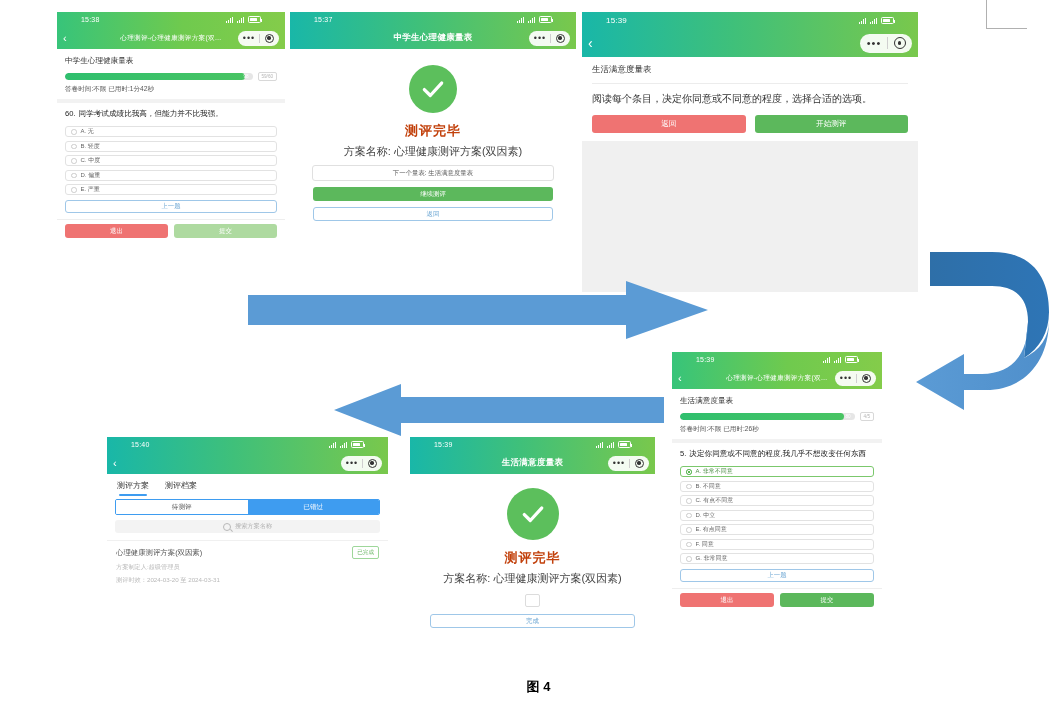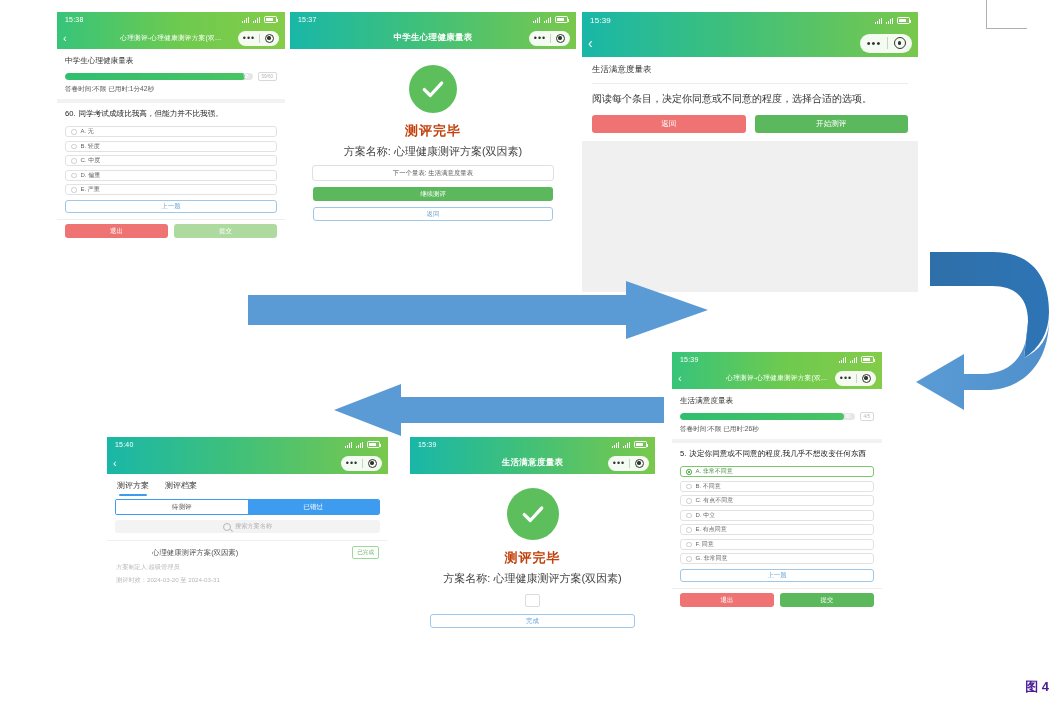--- a/index.html
+++ b/index.html
@@ -8,21 +8,21 @@
 
   .canvas{position:absolute;left:0;top:0;width:1049px;height:713px;}
 
   
   .crop-mark{position:absolute;right:22px;top:0;width:40px;height:28px;
              border-left:1.5px solid #b0b0b0;border-bottom:1.5px solid #b0b0b0;}
 
   
   .phone{position:absolute;background:#ffffff;overflow:hidden;}
   .statusbar{height:15px;display:flex;align-items:center;justify-content:space-between;
-             padding:0 8px;box-sizing:border-box;}
+             padding:0 24px;box-sizing:border-box;}
   .sb-time{font-size:7px;color:#ffffff;letter-spacing:.2px;}
   .sb-icons{display:flex;align-items:center;gap:2px;}
   .sig{display:inline-block;width:9px;height:7px;position:relative;}
   .sig i{position:absolute;bottom:0;width:1.4px;background:#ffffff;display:block;}
   .sig i:nth-child(1){left:0;height:2px;}
   .sig i:nth-child(2){left:2px;height:3.4px;}
   .sig i:nth-child(3){left:4px;height:4.8px;}
   .sig i:nth-child(4){left:6px;height:6.4px;}
   .batt{display:inline-block;width:13px;height:7px;border:1px solid #fff;border-radius:1.5px;
         position:relative;box-sizing:border-box;}
@@ -114,28 +114,28 @@
   .seg div{flex:1;height:14px;display:flex;align-items:center;justify-content:center;font-size:6.6px;}
   .seg .off{background:#fff;color:#555;}
   .seg .on{background:#3e9cf0;color:#fff;}
   .search{margin:5px 8px 0;height:13px;background:#f3f3f3;border-radius:3px;display:flex;
           align-items:center;justify-content:center;gap:4px;}
   .search .mag{width:6px;height:6px;border:1px solid #b8b8b8;border-radius:50%;position:relative;display:block;}
   .search .mag:after{content:"";position:absolute;right:-2.6px;bottom:-1.4px;width:3px;height:1px;
                      background:#b8b8b8;transform:rotate(45deg);}
   .search .ph{font-size:6.2px;color:#b0b0b0;}
   .card{margin:7px 0 0;padding:5px 9px 6px;border-top:.8px solid #f0f0f0;box-sizing:border-box;}
-  .card-top{display:flex;align-items:center;justify-content:space-between;margin-left:36px;}
+  .card-top{display:flex;align-items:center;justify-content:space-between;}
   .card-title{font-size:7.4px;color:#555;}
   .badge{border:.8px solid #9ed79a;color:#63b35e;border-radius:2px;font-size:5.6px;padding:1.5px 4px;}
   .card-meta{font-size:6.2px;color:#b9b9b9;margin-top:3px;line-height:1.55;}
 
   
   .arrow{position:absolute;}
-  .caption{position:absolute;left:0;right:0;text-align:right;font-size:13px;font-weight:700;color:#4c1d95;padding-left:28px;}
+  .caption{position:absolute;left:0;right:0;text-align:center;font-size:13px;font-weight:700;color:#000000;padding-left:28px;}
 </style>
 </head>
 <body>
 
 <div class="canvas">
 
   <div class="crop-mark"></div>
 
   <div class="phone" style="left:57px;top:12px;width:228px;height:280px;">
     <div class="statusbar grad-green">

